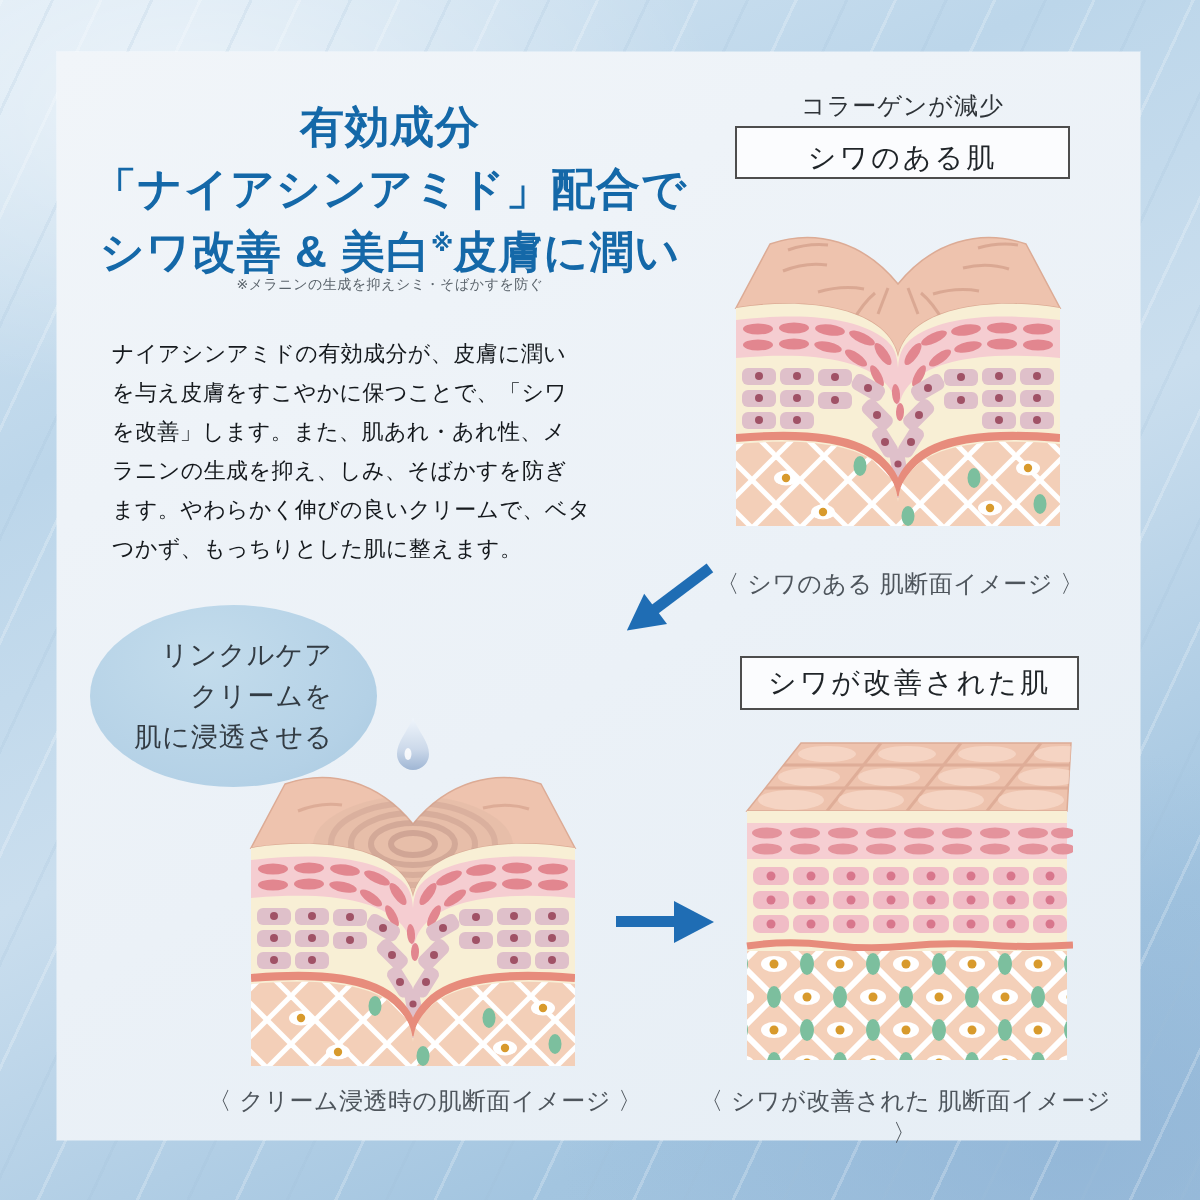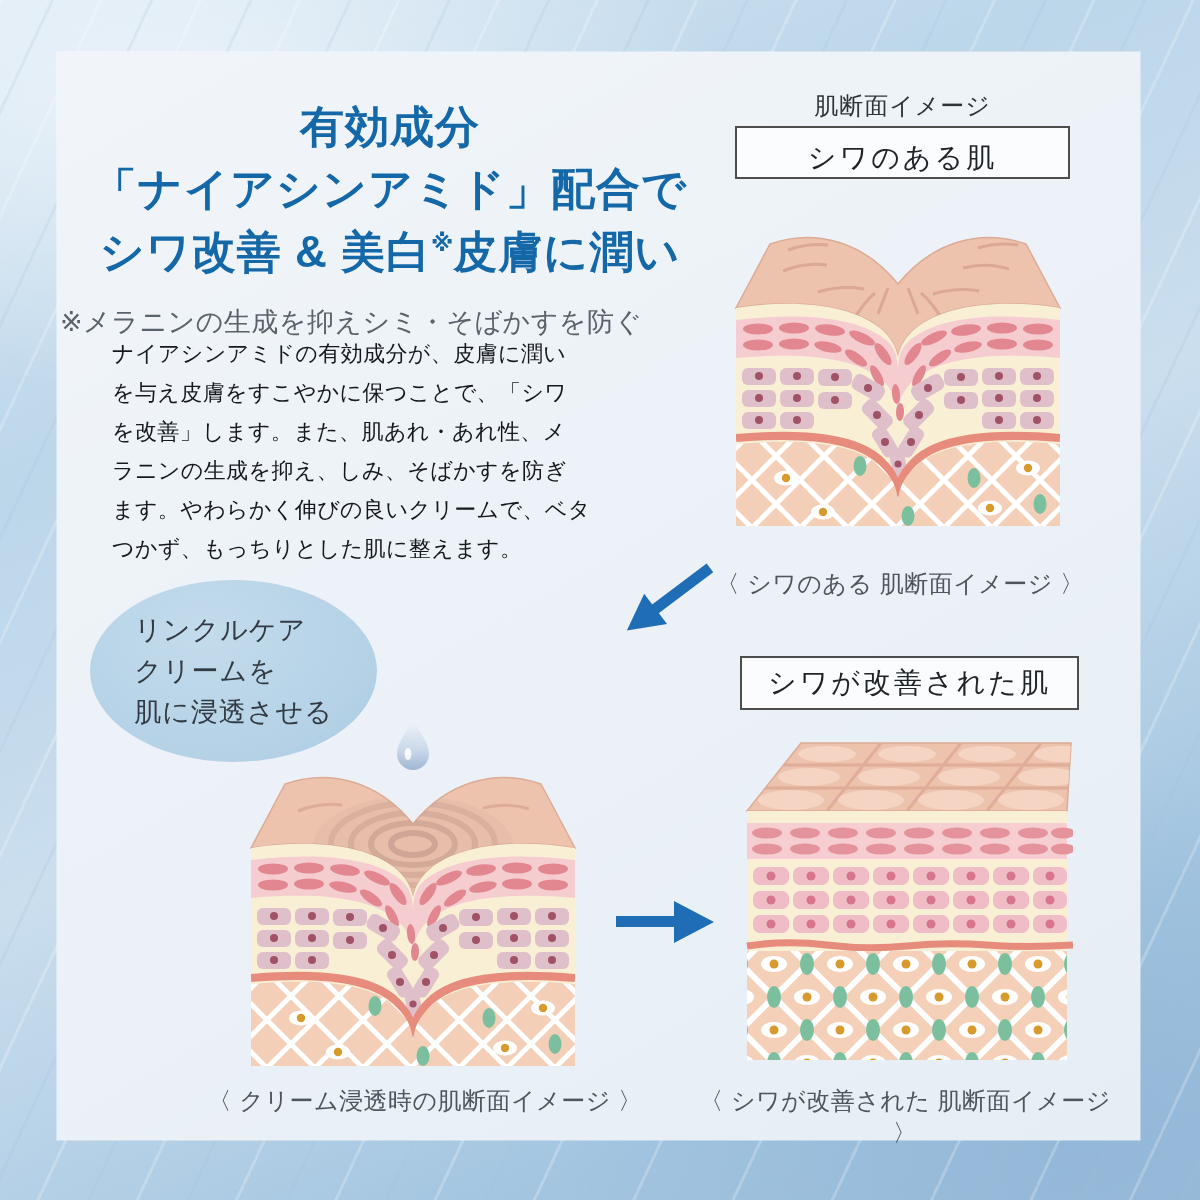--- a/index.html
+++ b/index.html
@@ -21,36 +21,36 @@
   }
   .panel{
     position:absolute;left:57px;top:52px;width:1083px;height:1088px;
     background:linear-gradient(150deg,#f1f5f9 0%,#ebf1f7 55%,#e6eef5 100%);
     box-shadow:0 0 0 1px rgba(255,255,255,.35);
   }
   .abs{position:absolute;}
   .heading{left:60px;top:96px;width:660px;text-align:center;color:#1468a8;font-weight:700;
            font-size:44px;line-height:1.42;letter-spacing:1px;}
   .heading sup{font-size:52%;vertical-align:super;letter-spacing:0;}
-  .heading-note{left:60px;top:304px;width:660px;color:#5a636b;
-                font-size:27px;font-weight:500;letter-spacing:.5px;}
+  .heading-note{left:60px;top:276px;width:660px;text-align:center;color:#5a636b;
+                font-size:14px;font-weight:500;letter-spacing:.5px;}
   .body-text{left:112px;top:334px;width:592px;color:#15191d;font-size:22px;line-height:39px;
              letter-spacing:.4px;white-space:pre-line;}
   .collagen-label{left:735px;top:90px;width:335px;text-align:center;color:#2e3338;font-size:24px;letter-spacing:1px;}
   .label-box{background:rgba(252,253,254,.92);border:2px solid #4d4d4d;display:flex;
              align-items:center;justify-content:center;color:#1f2428;font-size:28px;letter-spacing:3px;}
   .box1{left:735px;top:126px;width:331px;height:49px;align-items:flex-end;}
   .box2{left:740px;top:656px;width:335px;height:50px;}
   .caption{text-align:center;color:#4e555c;font-size:24px;letter-spacing:.5px;}
   .cap1{left:690px;top:556px;width:420px;margin-top:12px;}
   .cap2{left:195px;top:1085px;width:460px;}
   .cap3{left:695px;top:1085px;width:420px;}
-  .bubble{left:90px;top:580px;width:287px;height:182px;border-radius:50%;
+  .bubble{left:90px;top:605px;width:287px;height:182px;border-radius:50%;
           background:radial-gradient(ellipse at 40% 30%, #c3dcec 0%, #b4d1e6 70%, #a9c9e0 100%);
-          display:flex;align-items:center;justify-content:center;text-align:left;}
+          display:flex;align-items:center;justify-content:center;text-align:right;}
   .bubble-text{color:#323b43;font-size:27px;line-height:41px;letter-spacing:1px;white-space:pre-line;}
   svg{display:block;}
 </style>
 </head>
 <body>
 
 <div class="stage">
   <div class="panel"></div>
 
   <div class="abs heading">
@@ -60,21 +60,21 @@
   </div>
   <div class="abs heading-note">※メラニンの生成を抑えシミ・そばかすを防ぐ</div>
 
   <div class="abs body-text">ナイアシンアミドの有効成分が、皮膚に潤い
 を与え皮膚をすこやかに保つことで、「シワ
 を改善」します。また、肌あれ・あれ性、メ
 ラニンの生成を抑え、しみ、そばかすを防ぎ
 ます。やわらかく伸びの良いクリームで、ベタ
 つかず、もっちりとした肌に整えます。</div>
 
-  <div class="abs collagen-label">肌断面イメージ</div>
+  <div class="abs collagen-label">コラーゲンが減少</div>
   <div class="abs label-box box1">
     <span>シワのある肌</span>
   </div>
 
   <svg class="abs" style="left:728px;top:216px" width="340" height="315" viewBox="0 0 340 315">
     <defs>
       <clipPath id="faceA">
           <path d="M8,92 C70,82 125,90 152,112 C163,121 168,131 170,141 C172,131 177,121 188,112 C215,90 270,82 332,92 L332,310 L8,310 Z"></path>
         </clipPath>
       <clipPath id="topA">

